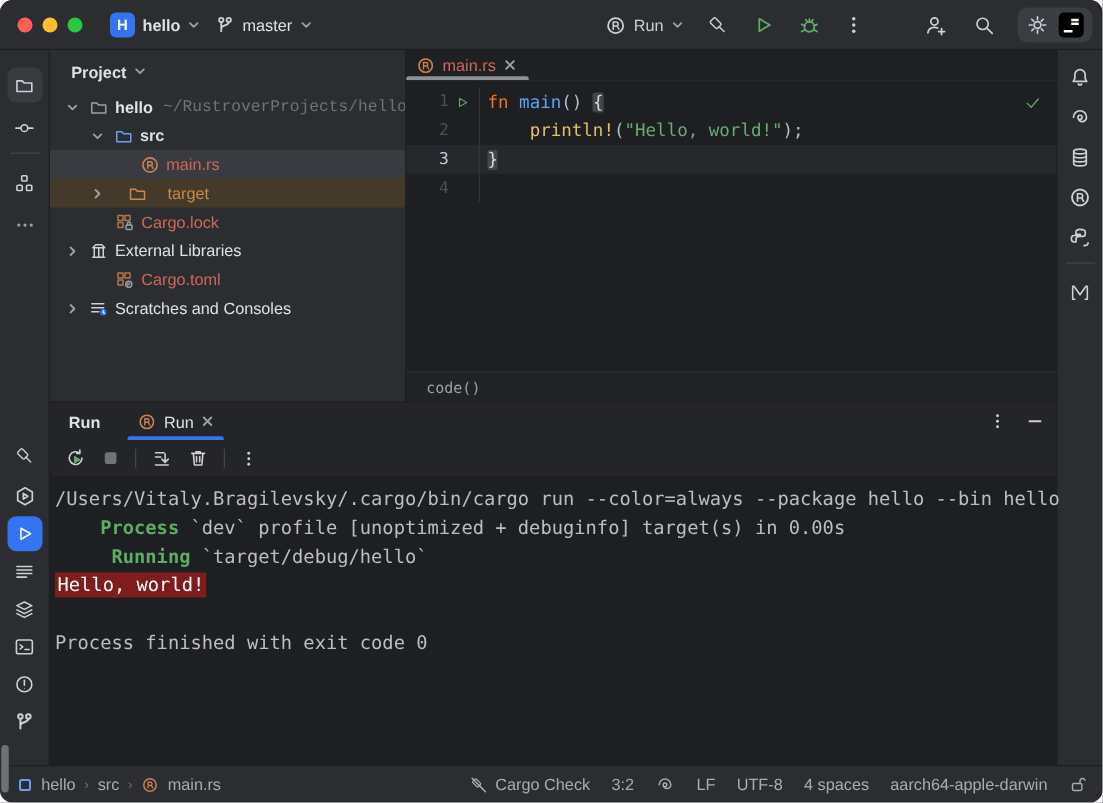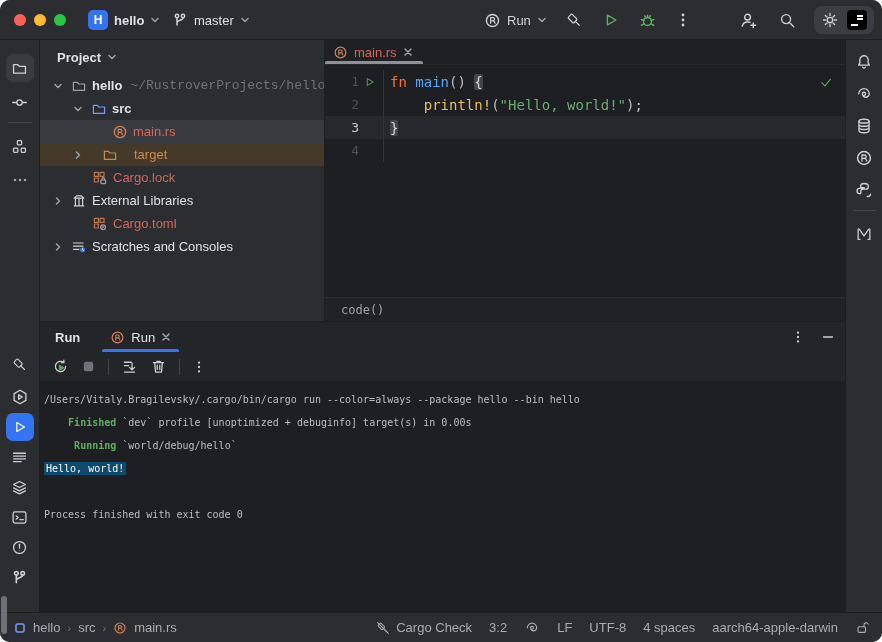--- a/index.html
+++ b/index.html
@@ -69,24 +69,24 @@
 
   
   .runpanel{position:absolute;left:40px;top:322px;width:805px;height:290px;background:#1e1f22;display:flex;flex-direction:column;}
   .rhead{height:30px;flex:none;background:#242528;display:flex;align-items:center;padding:0 10px 0 15px;}
   .rtitle{font-weight:bold;margin-right:22px;}
   .rtab{position:relative;height:100%;display:flex;align-items:center;gap:6px;padding:0 8px;}
   .rtab .under{position:absolute;left:0;right:0;bottom:0;height:3px;background:#3574f0;border-radius:2px 2px 0 0;}
   .rhead-right{margin-left:auto;display:flex;align-items:center;gap:16px;color:#ced0d6;}
   .rtools{height:30px;flex:none;background:#242528;border-bottom:1px solid #1e1f22;display:flex;align-items:center;gap:12px;padding-left:12px;color:#ced0d6;}
   .vsep{width:1px;height:16px;background:#43454a;}
-  .console{flex:1;font-family:"DejaVu Sans Mono",monospace;font-size:10px;color:#bcbec4;padding:6px 0 0 4px;}
+  .console{flex:1;font-family:"DejaVu Sans Mono",monospace;font-size:15px;color:#bcbec4;padding:6px 0 0 4px;}
   .cline{height:23px;line-height:23px;white-space:pre;}
   .okgreen{color:#5fad65;font-weight:bold;}
-  .selblue{background:#0c4a6e;color:#fff;padding:1px 2px;}
+  .selblue{background:#7f1d1d;color:#fff;padding:1px 2px;}
 
   
   .statusbar{position:absolute;left:0;top:612px;width:882px;height:30px;background:#2b2d30;border-top:1px solid #1e1f22;
              display:flex;align-items:center;color:#a8acb3;padding:0 12px 0 14px;}
   .sb-left{display:flex;align-items:center;gap:7px;}
   .sb-sep{color:#6f737a;font-size:11px;}
   .sb-right{margin-left:auto;display:flex;align-items:center;gap:17px;}
   .sb-item{display:flex;align-items:center;gap:5px;}
 </style>
 </head>
@@ -567,22 +567,22 @@
               <circle cx="8" cy="3" r="1.3"></circle>
               <circle cx="8" cy="8" r="1.3"></circle>
               <circle cx="8" cy="13" r="1.3"></circle>
             </g>
           </svg>
       </span>
     </div>
 
     <div class="console">
       <div class="cline">/Users/Vitaly.Bragilevsky/.cargo/bin/cargo run --color=always --package hello --bin hello</div>
-      <div class="cline"><span>    </span><span class="okgreen">Finished</span><span> `dev` profile [unoptimized + debuginfo] target(s) in 0.00s</span></div>
-      <div class="cline"><span>     </span><span class="okgreen">Running</span><span> `world/debug/hello`</span></div>
+      <div class="cline"><span>    </span><span class="okgreen">Process</span><span> `dev` profile [unoptimized + debuginfo] target(s) in 0.00s</span></div>
+      <div class="cline"><span>     </span><span class="okgreen">Running</span><span> `target/debug/hello`</span></div>
       <div class="cline"><span class="selblue">Hello, world!</span></div>
       <div class="cline"></div>
       <div class="cline">Process finished with exit code 0</div>
     </div>
   </div>
 
   <div class="statusbar">
     <div class="sb-left">
       <span class="ic" style="color:#6c9ef8">
           <svg width="12" height="12" viewBox="0 0 12 12">

